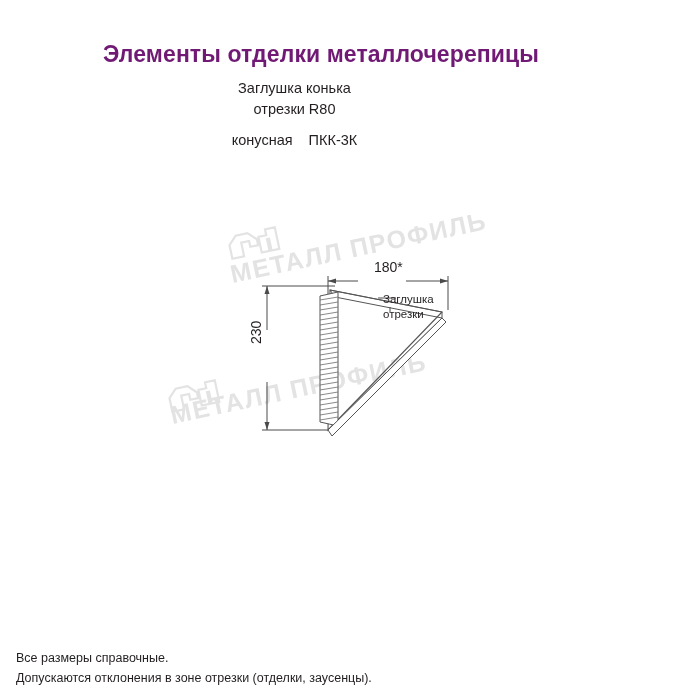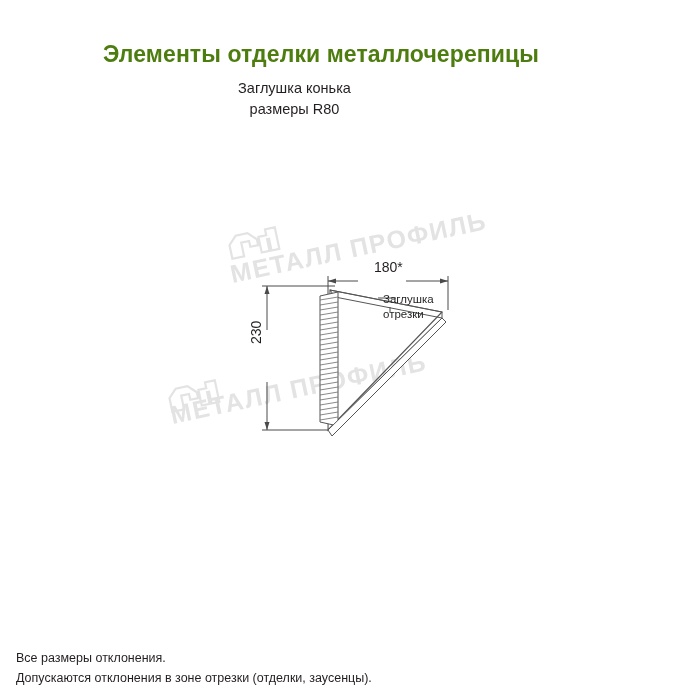--- a/index.html
+++ b/index.html
@@ -23,21 +23,21 @@
 
   .title {
     position: absolute;
     top: 26px;
     left: 0;
     width: 642px;
     text-align: center;
     font-size: 23px;
     font-weight: bold;
     letter-spacing: 0.1px;
-    color: #4d7c0f;
+    color: #701a75;
   }
 
   .subtitle {
     position: absolute;
     top: 78px;
     left: 0;
     width: 589px;
     text-align: center;
     font-size: 14.5px;
     line-height: 21px;
@@ -127,21 +127,22 @@
 </style>
 </head>
 <body>
 
 <div class="page">
 
   <h1 class="title">Элементы отделки металлочерепицы</h1>
 
   <div class="subtitle">
     <span>Заглушка конька</span><br>
-    <span>размеры R80</span>
+    <span>отрезки R80</span>
+    <span class="line3"><span>конусная</span><span class="code">ПКК-3К</span></span>
   </div>
 
   <div class="wm-logo wl1">
     <svg viewBox="0 0 52 34" xmlns="http://www.w3.org/2000/svg">
       <path d="M2 26 L2 12 L10 4 L22 4 L30 12 L30 18 L22 18 L22 12 L14 12 L14 26 Z
                M32 26 L32 10 L40 10 L40 4 L50 4 L50 26 L42 26 L42 14 L40 14 L40 26 Z" fill="none" stroke="#e3e3e3" stroke-width="2.2"></path>
     </svg>
   </div>
   <div class="watermark wm1">МЕТАЛЛ ПРОФИЛЬ</div>
 
@@ -215,17 +216,17 @@
 
   <div class="dim-label dim-180">180*</div>
   <div class="dim-label dim-230">230</div>
 
   <div class="face-label">
     <span>Заглушка</span><br>
     <span>отрезки</span>
   </div>
 
   <div class="footer">
-    <div>Все размеры отклонения.</div>
+    <div>Все размеры справочные.</div>
     <div>Допускаются отклонения в зоне отрезки (отделки, заусенцы).</div>
   </div>
 
 </div>
 
 </body></html>

